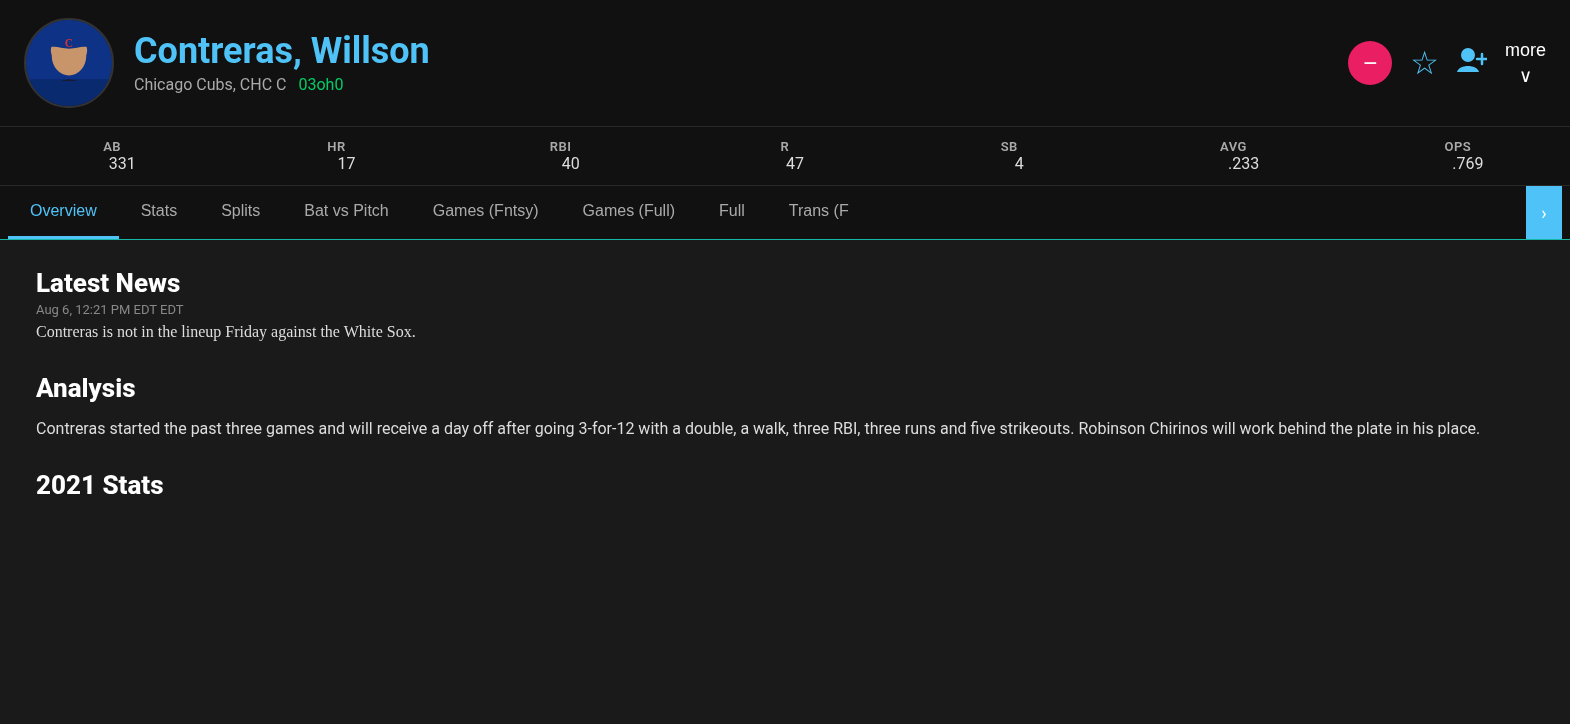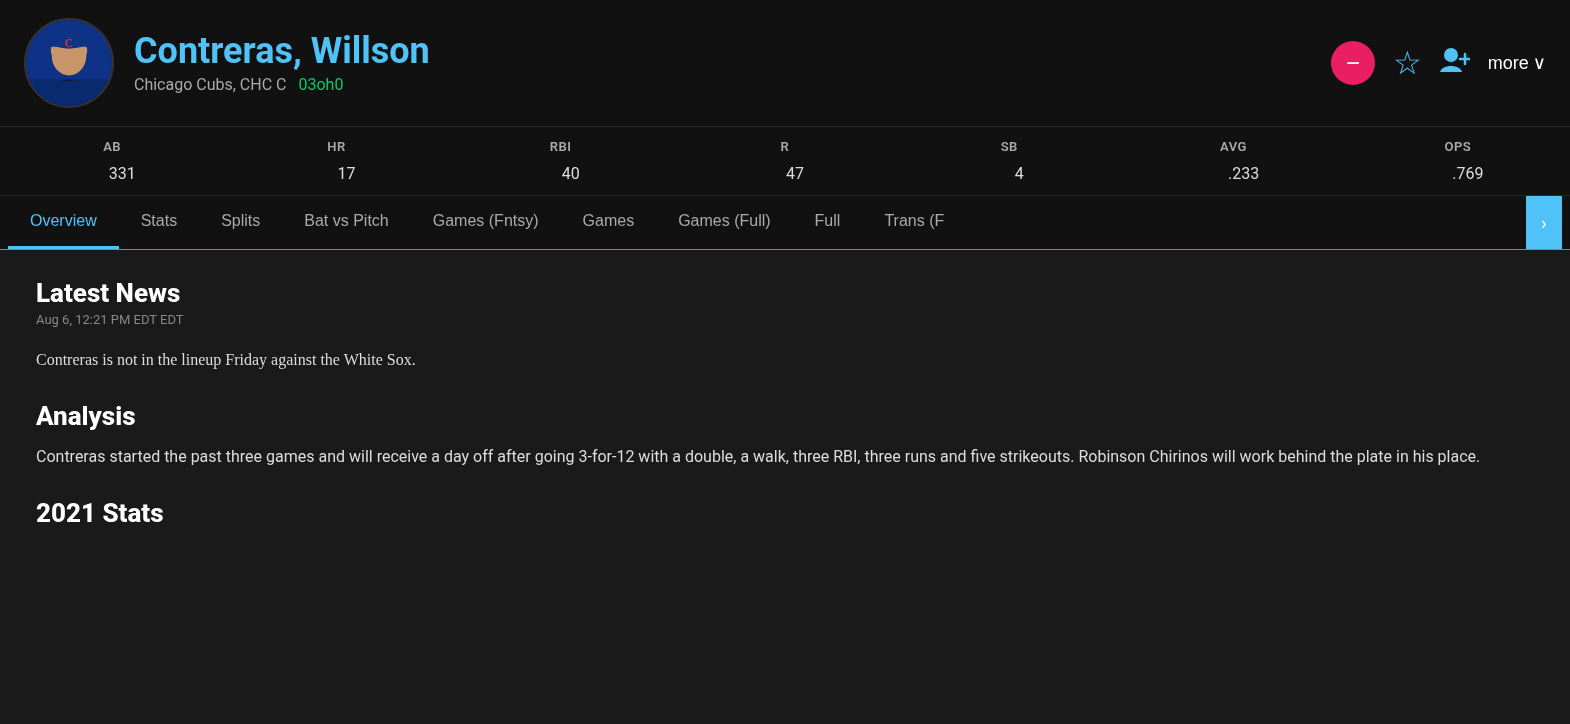--- a/index.html
+++ b/index.html
@@ -98,41 +98,42 @@
 
     .more-btn {
       background: none;
       border: none;
       cursor: pointer;
       color: #ffffff;
       font-size: 18px;
       display: flex;
       align-items: center;
       gap: 4px;
+      flex-direction: column;
     }
 
     
     .stats-bar {
       display: flex;
       background-color: #111111;
       padding: 12px 0;
       border-bottom: 1px solid #2a2a2a;
     }
 
     .stat-item {
       flex: 1;
       text-align: center;
     }
 
     .stat-label {
       font-size: 13px;
       color: #aaaaaa;
       font-weight: 600;
       letter-spacing: 0.5px;
-      margin-bottom: 10px;
+      margin-bottom: 0;
     }
 
     .stat-value {
       font-size: 16px;
       color: #dddddd;
       margin-left: 20px;
     }
 
     
     .nav-tabs {
@@ -184,21 +185,21 @@
     .section-title {
       font-size: 26px;
       font-weight: 800;
       color: #ffffff;
       margin-bottom: 4px;
     }
 
     .news-timestamp {
       font-size: 13px;
       color: #888888;
-      margin-bottom: 20px;
+      margin-bottom: 2px;
     }
 
     .news-text {
       font-size: 16px;
       color: #dddddd;
       line-height: 1.6;
       margin-bottom: 28px;
       font-family: Liberation Serif, serif;
     }
 
@@ -338,21 +339,20 @@
     <div class="stat-value">.769</div>
   </div>
 </div>
 
 <div class="nav-tabs">
   <button class="nav-tab active">Overview</button>
   <button class="nav-tab">Stats</button>
   <button class="nav-tab">Splits</button>
   <button class="nav-tab">Bat vs Pitch</button>
   <button class="nav-tab">Games (Fntsy)</button>
-  <button class="nav-tab">Games</button>
   <button class="nav-tab">Games (Full)</button>
   <button class="nav-tab">Full</button>
   <button class="nav-tab">Trans (F</button>
   <div class="nav-tab-arrow">
     <span>›</span>
   </div>
 </div>
 
 <div class="main-content">
 

